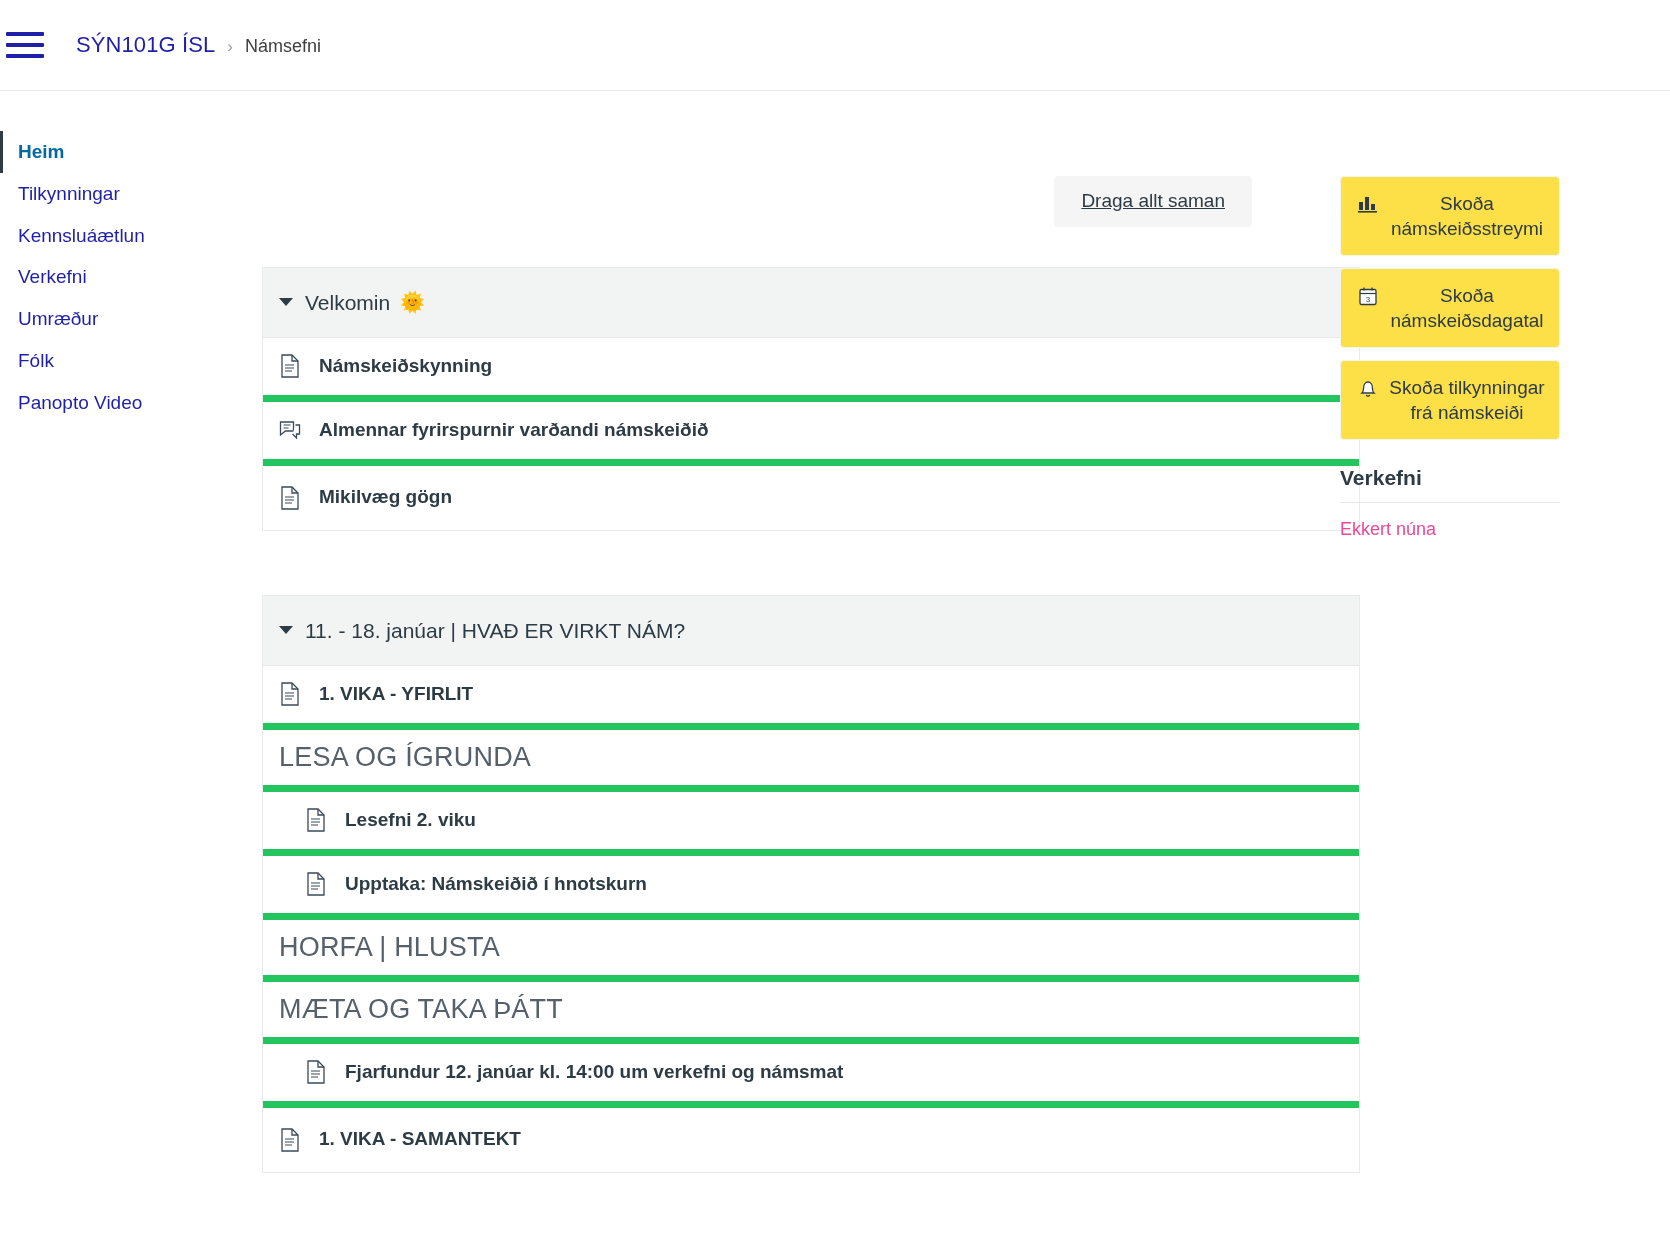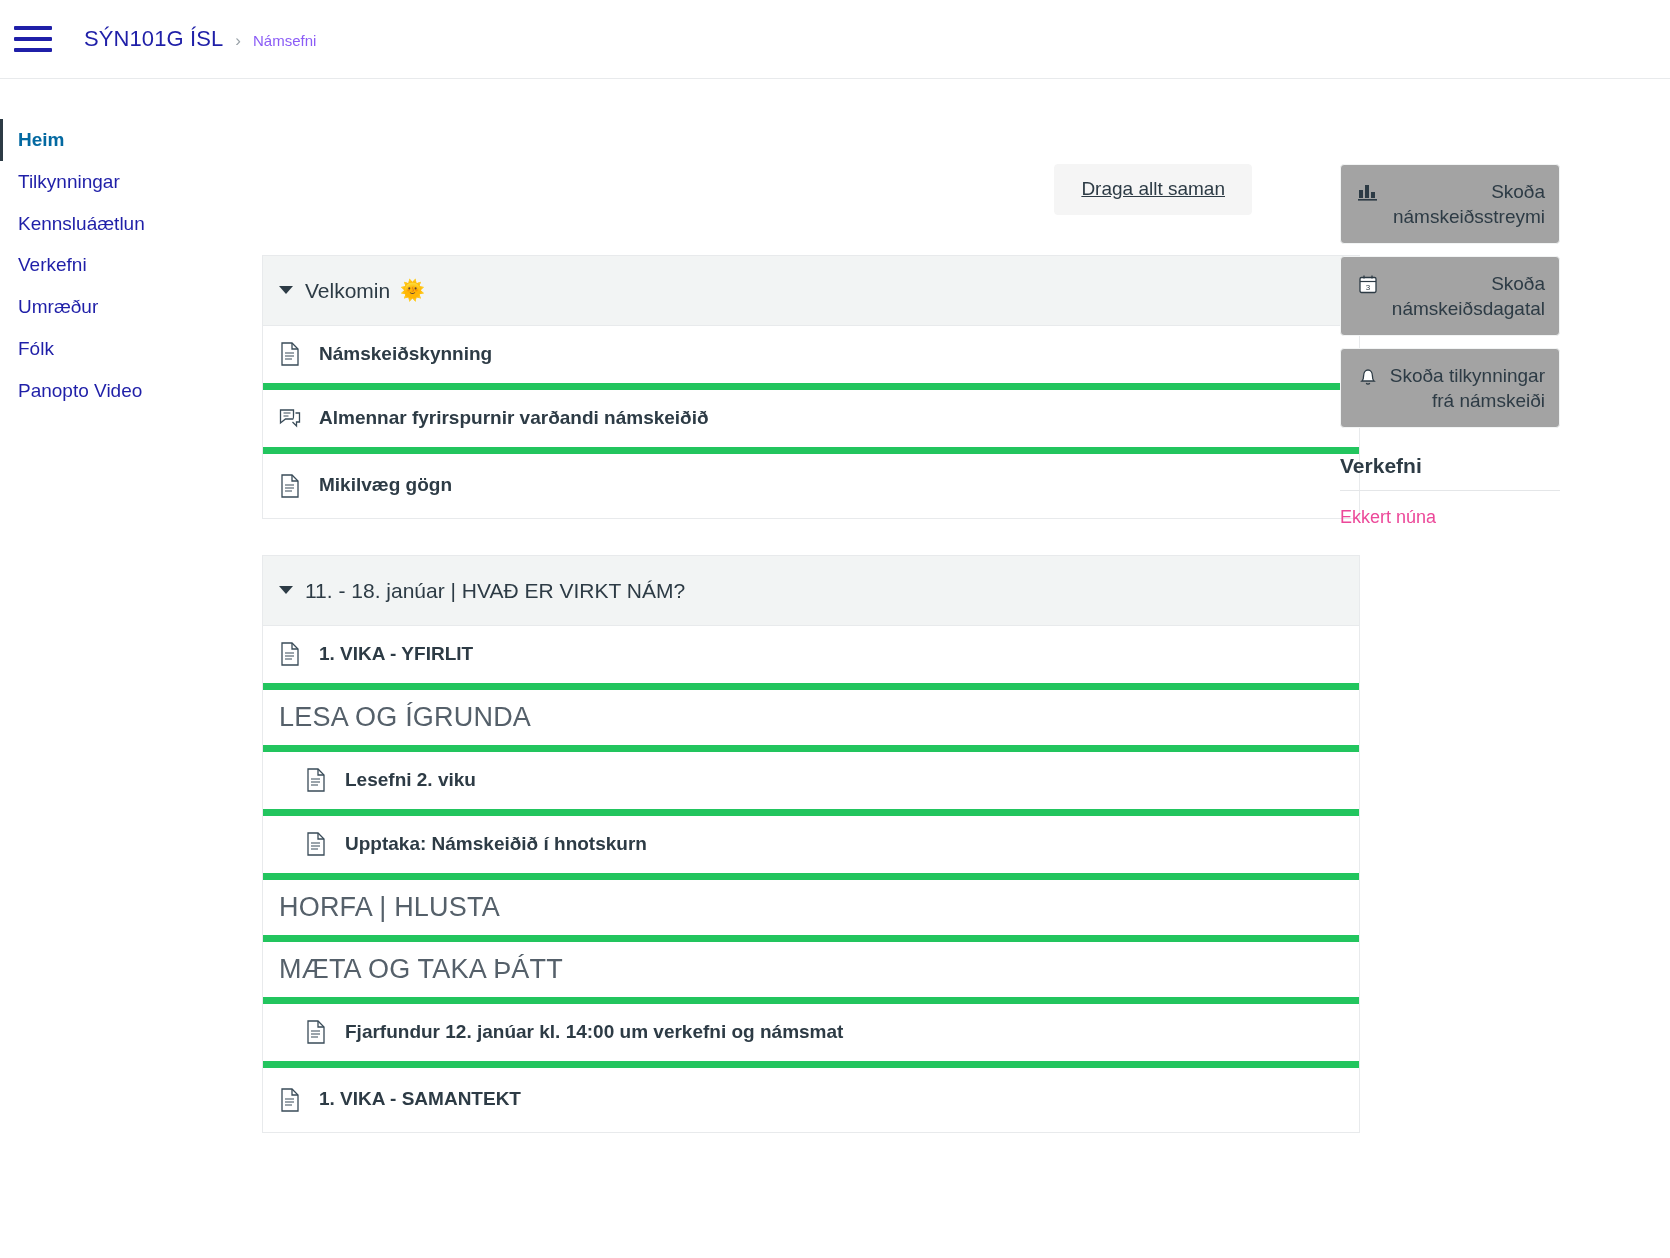--- a/index.html
+++ b/index.html
@@ -9,25 +9,25 @@
     width: 1670px; height: 1258px;
     background: #ffffff;
     font-family: "Liberation Sans", sans-serif;
     color: #2d3b45;
     overflow: hidden;
   }
 
   
   .topbar {
     position: relative;
-    height: 79px;
+    height: 91px;
     border-bottom: 1px solid #e8eaec;
     display: flex;
     align-items: center;
-    padding-left: 14px;
+    padding-left: 6px;
   }
   .hamburger {
     width: 40px; height: 30px;
     display: flex; flex-direction: column; justify-content: center;
     gap: 7px;
     cursor: pointer;
     flex: 0 0 auto;
   }
   .hamburger span {
     display: block;
@@ -47,22 +47,22 @@
     text-decoration: none;
     font-size: 22px;
     letter-spacing: .1px;
   }
   .crumb-sep {
     color: #9aa2a8;
     margin: 0 12px;
     font-size: 17px;
   }
   .crumb-current {
-    color: #8b5cf6;
-    font-size: 15px;
+    color: #404040;
+    font-size: 18px;
   }
 
   
   .layout {
     display: flex;
     align-items: flex-start;
   }
   
   .coursenav {
     width: 230px;
@@ -110,21 +110,21 @@
     font-family: "Liberation Sans", sans-serif;
     padding: 13px 26px;
     cursor: pointer;
     line-height: 1.2;
   }
 
   .modules { margin-top: 40px; }
   .module {
     border: 1px solid #e8eaec;
     background: #ffffff;
-    margin-bottom: 36px;
+    margin-bottom: 64px;
     width: 1098px;
   }
   .module-header {
     background: #f2f4f4;
     border-bottom: 1px solid #e8eaec;
     padding: 18px 20px 18px 16px;
     display: flex;
     align-items: center;
     min-height: 70px;
   }
@@ -191,27 +191,27 @@
     width: 330px;
     flex: 0 0 330px;
     padding-top: 85px;
     padding-right: 110px;
   }
   .side-btn {
     display: flex;
     align-items: flex-start;
     gap: 10px;
     width: 100%;
-    background: #a3a3a3;
+    background: #fde047;
     border: 1px solid #f2f4f4;
     border-radius: 4px;
     color: #2d3b45;
     font-size: 19px;
     font-family: "Liberation Sans", sans-serif;
-    text-align: right;
+    text-align: center;
     padding: 14px 14px 14px 16px;
     margin-bottom: 12px;
     cursor: pointer;
     line-height: 1.32;
   }
   .side-btn .ico {
     flex: 0 0 auto;
     width: 22px; height: 24px;
     display: inline-flex;
     align-items: center;

